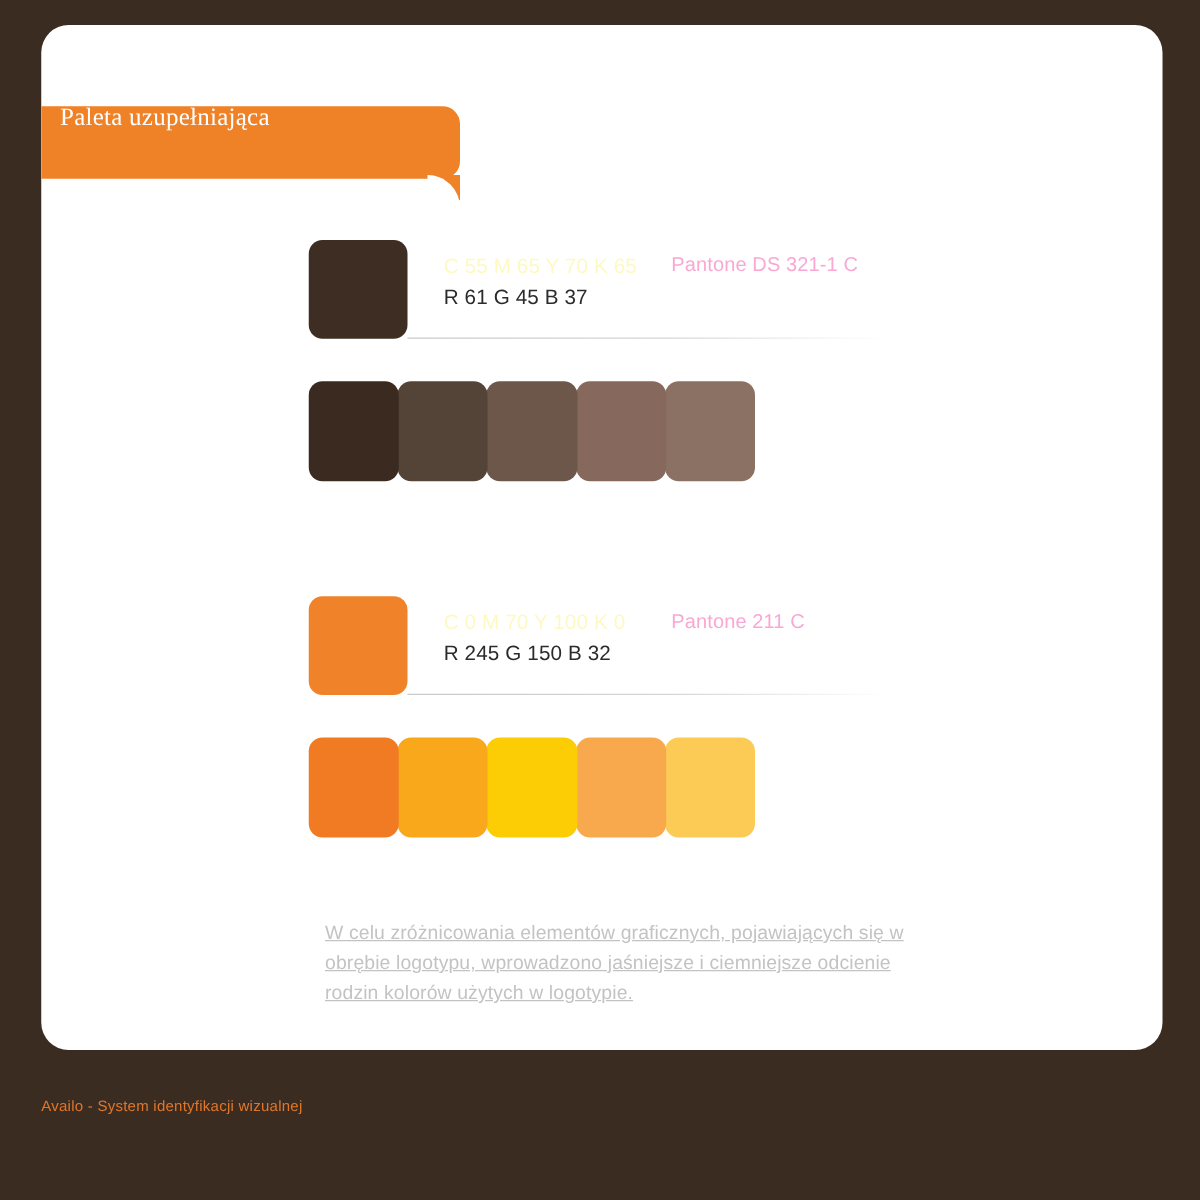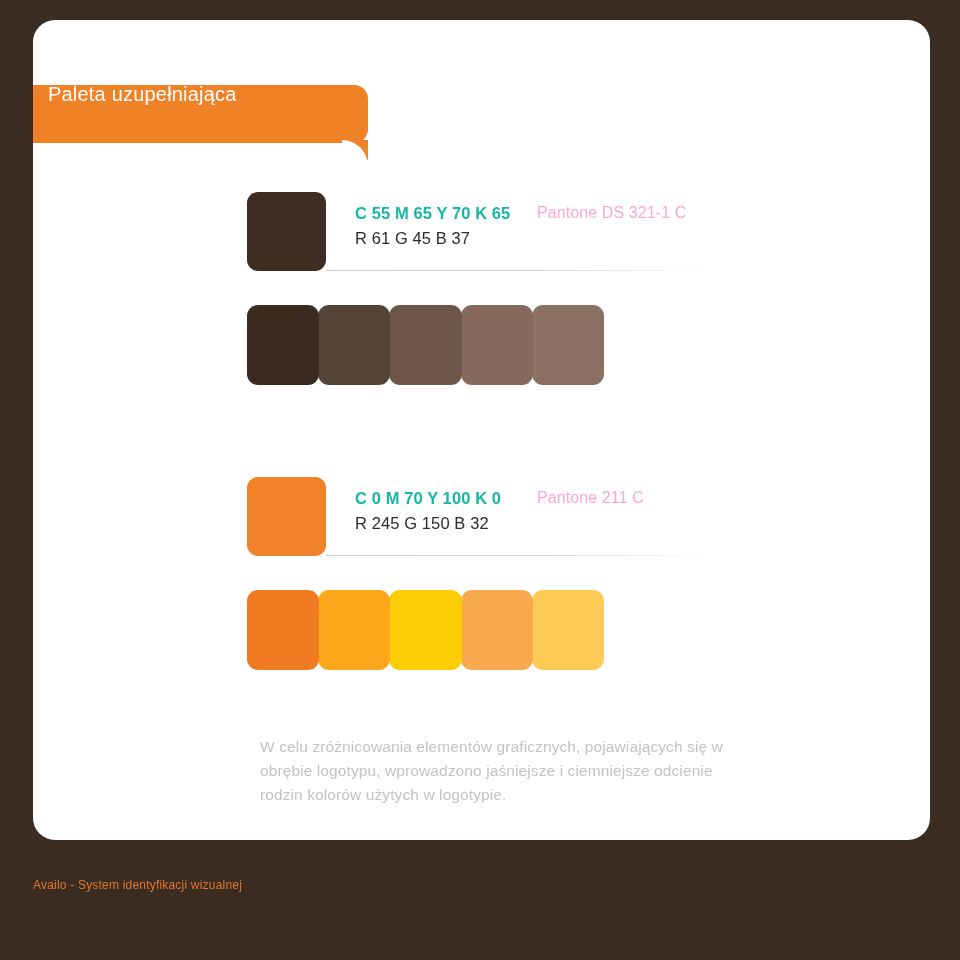--- a/index.html
+++ b/index.html
@@ -43,20 +43,21 @@
   .banner-title {
     position: absolute;
     left: 48px;
     top: 83px;
     font-size: 20px;
     letter-spacing: 0.2px;
     color: #FFFFFF;
     line-height: 22px;
     white-space: nowrap;
     z-index: 6;
+    font-family: Liberation Serif, serif;
   }
   
   .banner-tail {
     position: absolute;
     left: 322px;
     top: 120px;
     width: 13px;
     height: 20px;
     background: #EF8127;
     z-index: 4;
@@ -97,24 +98,23 @@
     width: 384px;
     height: 1px;
     background: linear-gradient(to right, #c9c9c9 0%, #d6d6d6 55%, #ffffff 100%);
   }
 
   .spec-cmyk {
     position: absolute;
     left: 355px;
     top: 12px;
     font-size: 16.5px;
-    color: #14b8a6;
-    white-space: nowrap;
-    letter-spacing: 0.1px;
-    font-weight: bold;
+    color: #fef9c3;
+    white-space: nowrap;
+    letter-spacing: 0.1px;
   }
   .spec-rgb {
     position: absolute;
     left: 355px;
     top: 37px;
     font-size: 16.5px;
     color: #2B2B2B;
     white-space: nowrap;
     letter-spacing: 0.1px;
     text-align: center;
@@ -151,20 +151,21 @@
   
   .body-copy {
     position: absolute;
     left: 260px;
     top: 735px;
     width: 480px;
     font-size: 15.5px;
     line-height: 24px;
     color: #C3C3C3;
     letter-spacing: 0.1px;
+    text-decoration: underline;
   }
 
   
   .footer {
     position: absolute;
     left: 33px;
     top: 878px;
     font-size: 12px;
     color: #E0762A;
     letter-spacing: 0.2px;

